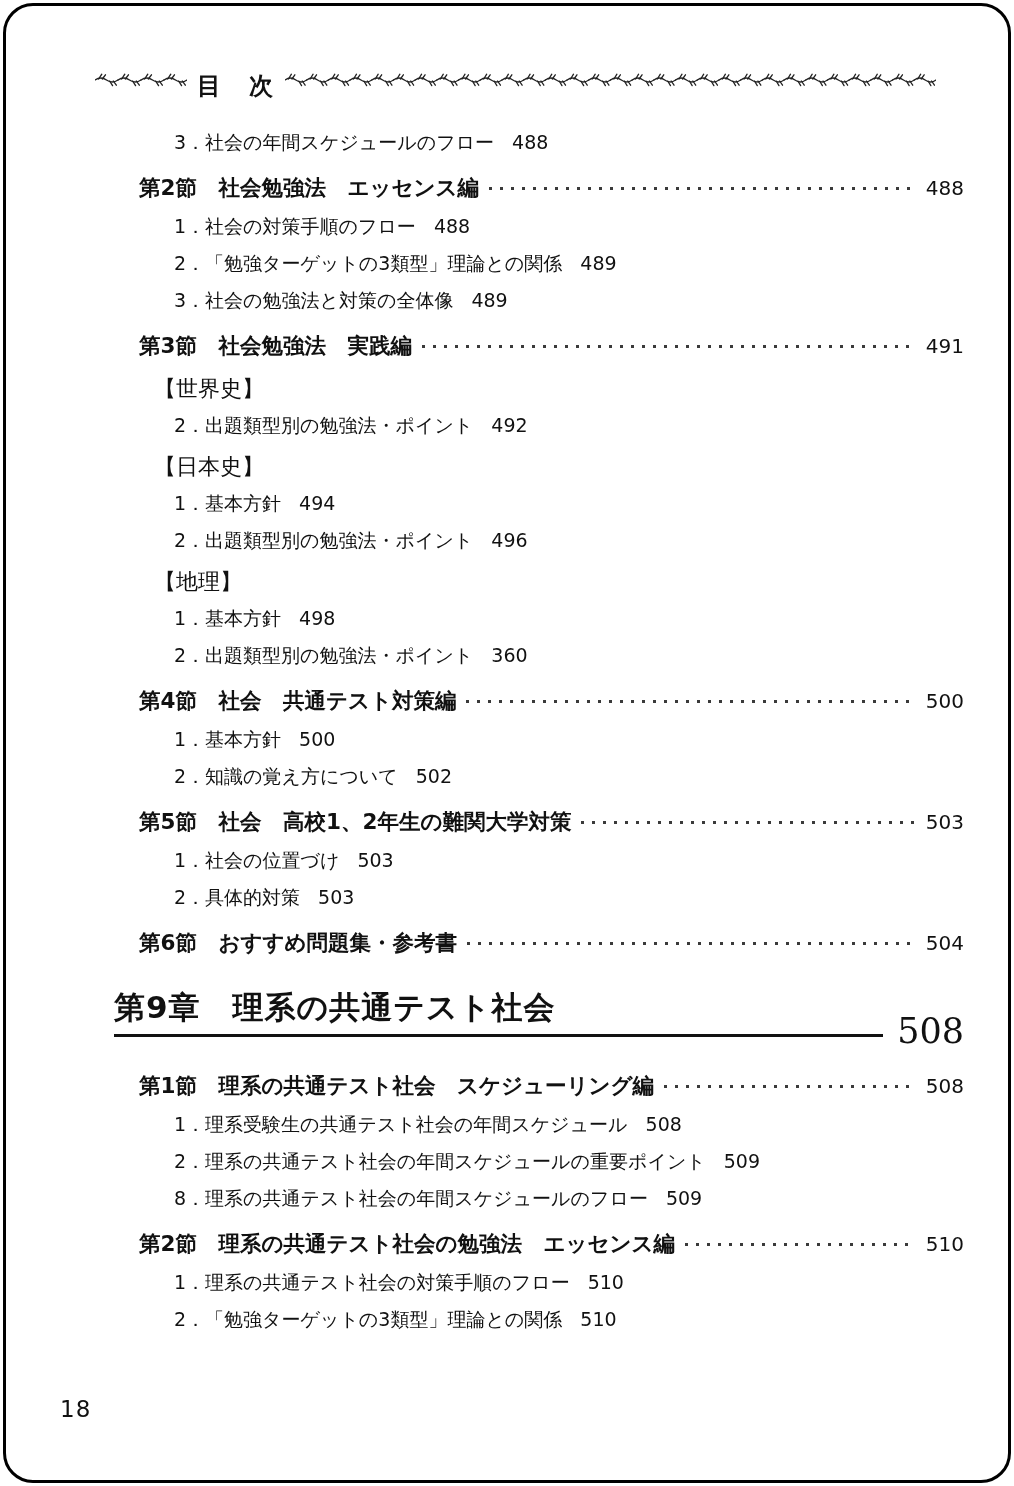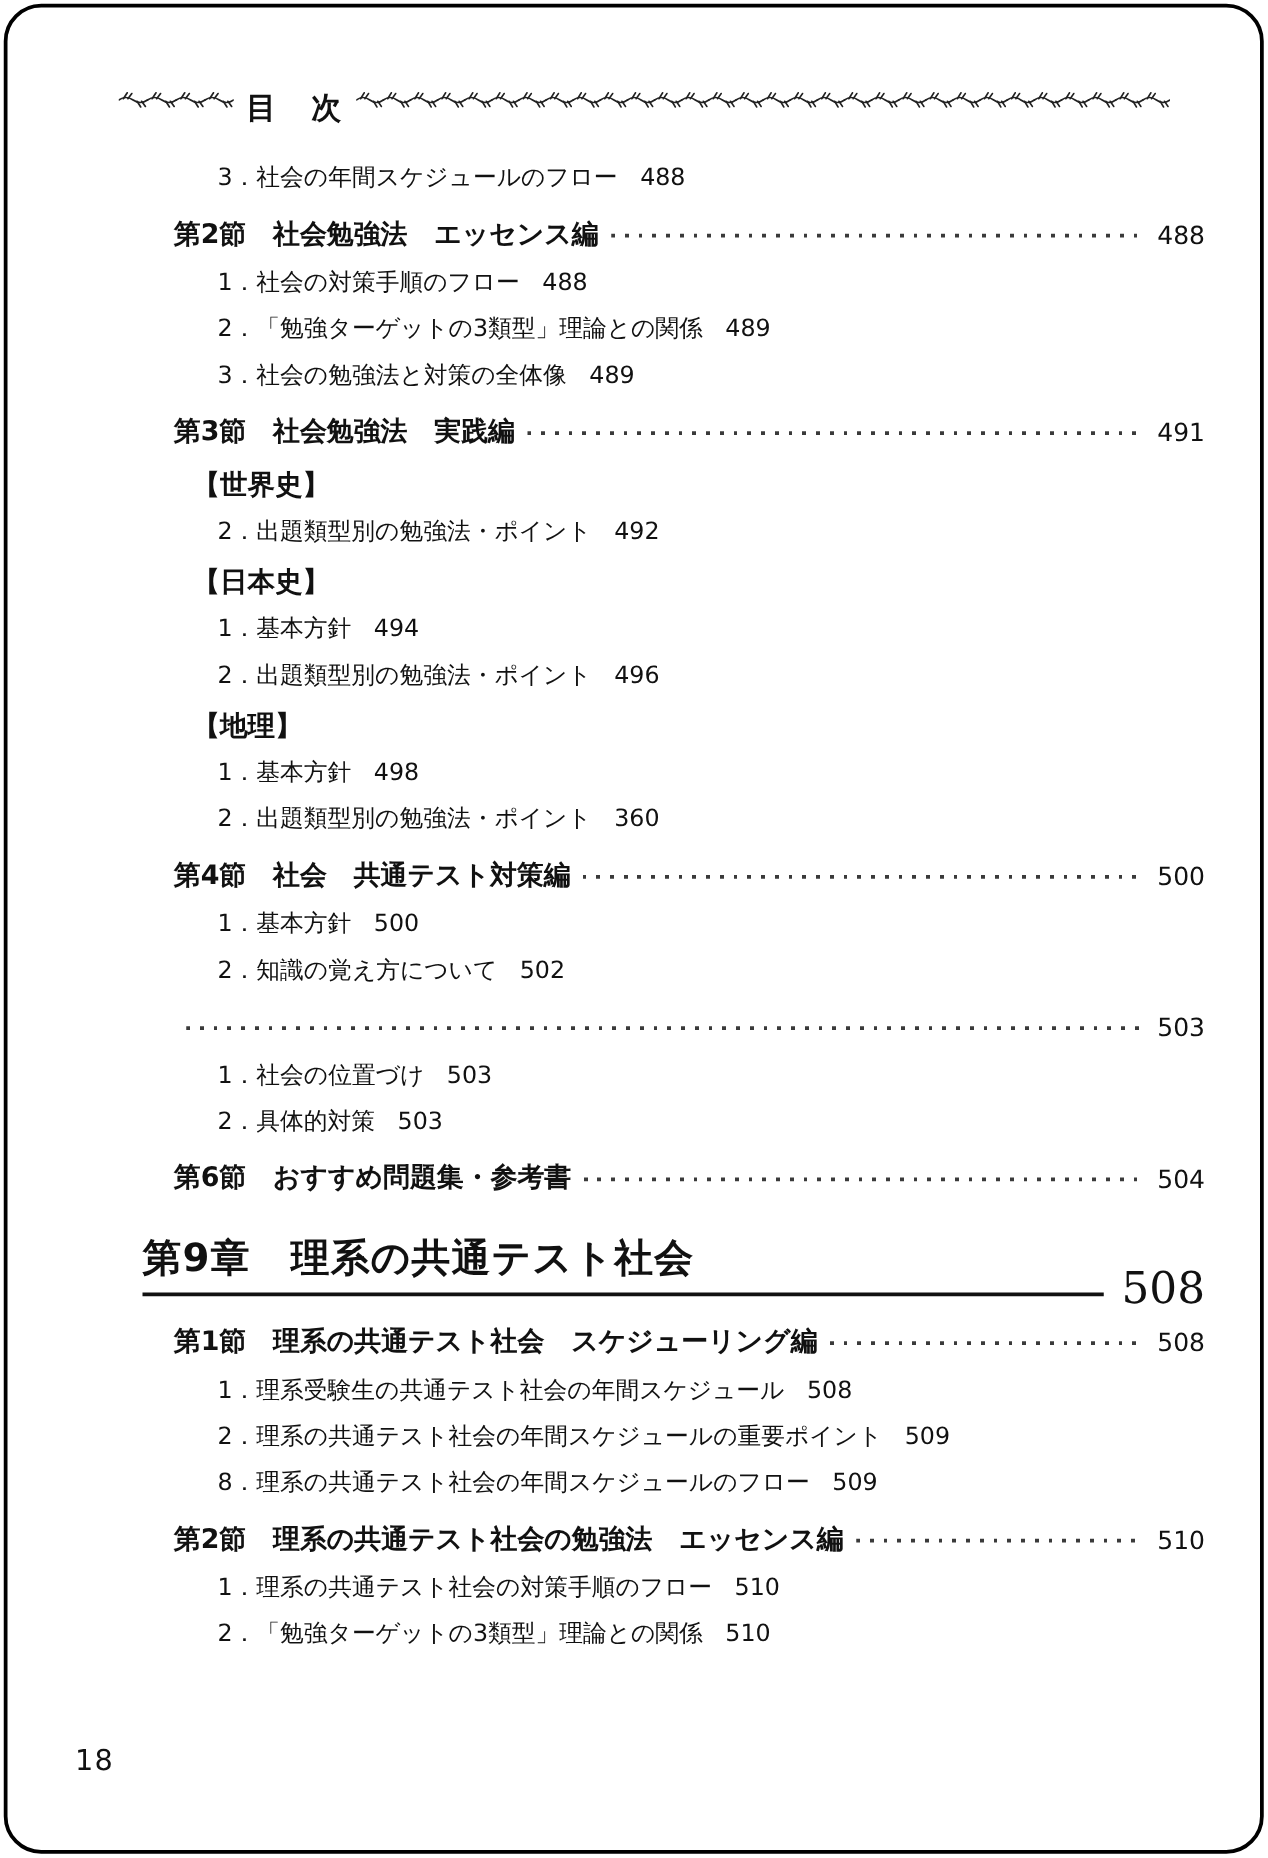--- a/index.html
+++ b/index.html
@@ -85,30 +85,30 @@
     flex: 1 1 auto;
     height: 3px;
     margin: 0 10px;
     align-self: center;
     background: repeating-linear-gradient(to right, #3a3a3a 0 3px, transparent 3px 11px);
   }
 
   .entry.category {
     padding-left: 40px;
     font-size: 22px;
-    font-weight: 700;
+    font-weight: 400;
     line-height: 30px;
     margin-top: 2px;
     margin-bottom: 9px;
     white-space: nowrap;
   }
 
   .entry.chapter {
     margin-top: 18px;
-    margin-bottom: 16px;
+    margin-bottom: 28px;
     display: flex;
     align-items: flex-end;
     justify-content: center;
   }
   .chapter-rule {
     flex: 1 1 auto;
     border-bottom: 3px solid #111;
     padding-bottom: 7px;
     margin-right: 14px;
     white-space: nowrap;
@@ -256,20 +256,21 @@
     <span class="entry-page">500</span>
   </div>
   <div class="entry sub">
     <span class="entry-label">1．基本方針</span><span class="entry-page">500</span>
   </div>
   <div class="entry sub">
     <span class="entry-label">2．知識の覚え方について</span><span class="entry-page">502</span>
   </div>
 
   <div class="entry section">
+    <span class="entry-label">第5節　社会　高校1、2年生の難関大学対策</span>
     <span class="dot-leader"></span>
     <span class="entry-page">503</span>
   </div>
   <div class="entry sub">
     <span class="entry-label">1．社会の位置づけ</span><span class="entry-page">503</span>
   </div>
   <div class="entry sub">
     <span class="entry-label">2．具体的対策</span><span class="entry-page">503</span>
   </div>
 

